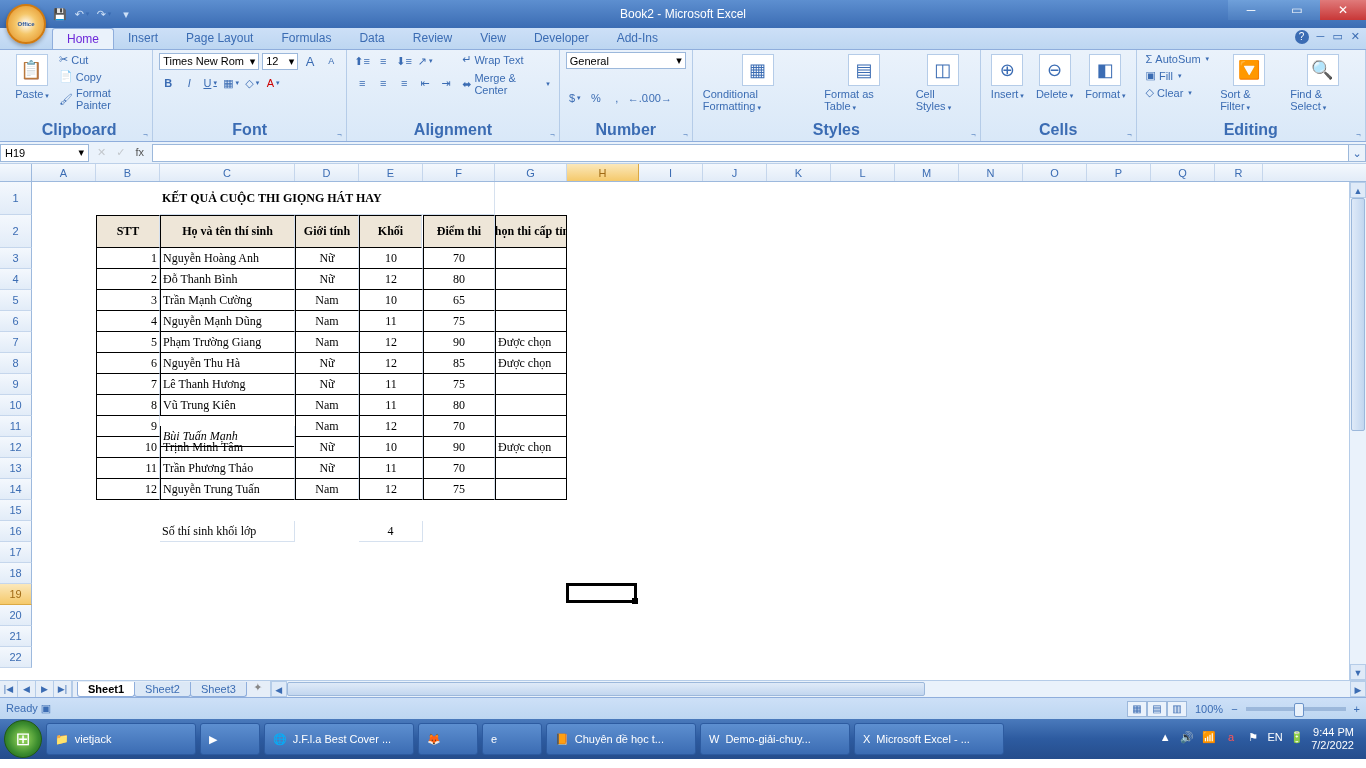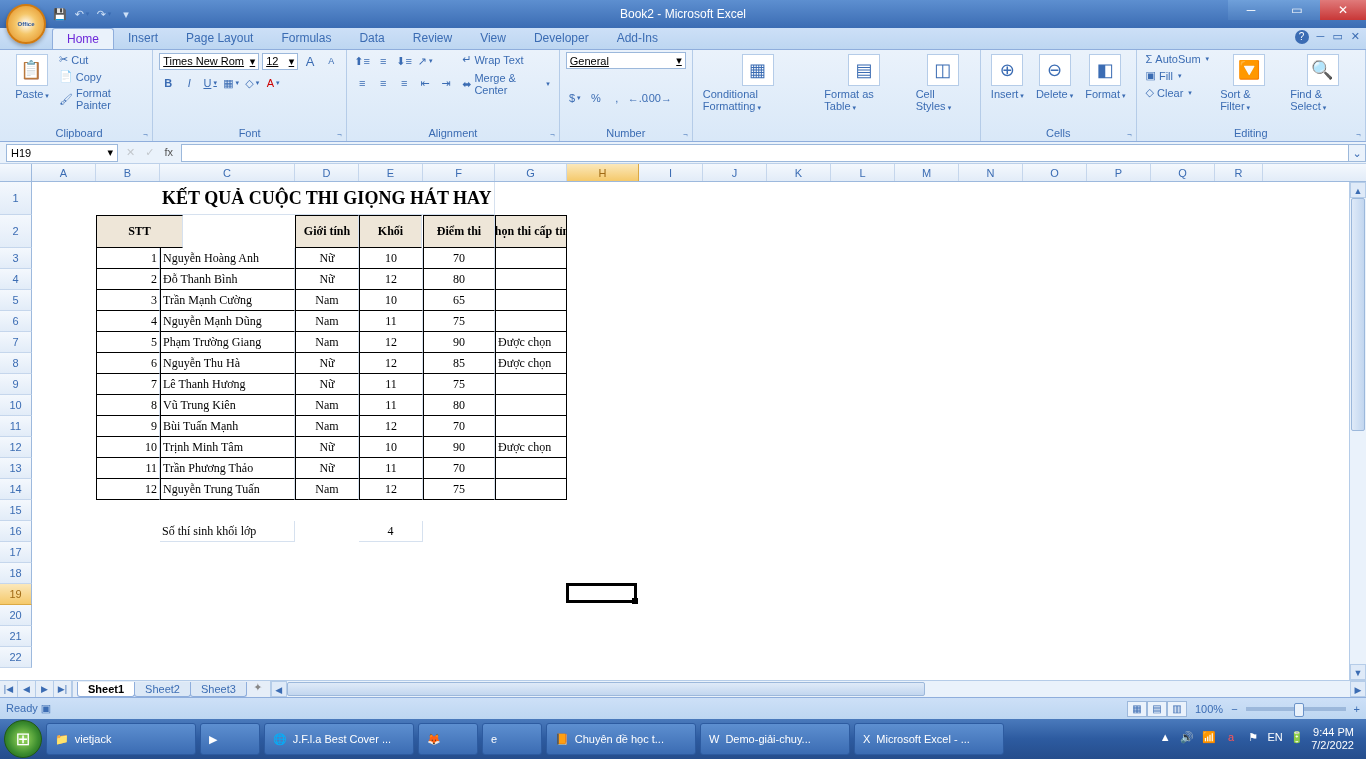--- a/index.html
+++ b/index.html
@@ -22,37 +22,37 @@
 .tabs { height:22px; background:linear-gradient(#cde0f7,#bdd6f1); display:flex; padding-left:52px; border-bottom:1px solid #8faedc; position:relative; }
 .tab { padding:3px 14px 0; font-size:12px; color:#3b6cb3; cursor:pointer; }
 .tab.active { background:#eaf2fb; border:1px solid #8faedc; border-bottom:none; color:#6d28d9; border-radius:3px 3px 0 0; }
 .tabs-right{position:absolute;right:6px;top:2px;display:flex;gap:8px;color:#3b6cb3;}
 .help-btn{width:14px;height:14px;border-radius:50%;background:#3b6cb3;color:#fff;font-size:10px;text-align:center;line-height:14px;}
 
 
 .ribbon { height:92px; background:linear-gradient(#eaf2fb,#d9e8f8); border-bottom:1px solid #8faedc; display:flex; padding-left:6px; }
 .group { border-right:1px solid #b5cce8; padding:2px 6px 0; display:flex; flex-direction:column; }
 .group-body { flex:1; display:flex; align-items:flex-start; gap:4px; }
-.group-label { text-align:center; font-size:11px; color:#3b6cb3; padding:2px 0; position:relative; }
+.group-label { text-align:center; font-size:16px; color:#3b6cb3; padding:2px 0; position:relative;font-weight:bold; }
 .group-label::after{content:"⌐";position:absolute;right:-2px;bottom:2px;font-size:8px;color:#6b93c9;transform:scaleX(-1);}
 .big-btn { display:flex; flex-direction:column; align-items:center; gap:2px; padding:2px 4px; font-size:11px; color:#3b6cb3; min-width:40px; }
 .big-btn .icon{width:32px;height:32px;background:#fff;border:1px solid #b5cce8;display:flex;align-items:center;justify-content:center;font-size:18px;}
 .col{display:flex;flex-direction:column;gap:2px;}
 .row{display:flex;align-items:center;gap:3px;}
 .small-btn{padding:1px 3px;font-size:11px;color:#3b6cb3;display:flex;align-items:center;gap:3px;}
-.combo{background:#fff;border:1px solid #9cb8db;padding:1px 3px;font-size:11px;display:flex;align-items:center;justify-content:space-between;text-decoration:underline;}
+.combo{background:#fff;border:1px solid #9cb8db;padding:1px 3px;font-size:11px;display:flex;align-items:center;justify-content:space-between;}
 .font-combo{width:100px;}
 .size-combo{width:36px;}
 .btn16{width:18px;height:18px;border:1px solid transparent;display:flex;align-items:center;justify-content:center;font-size:11px;color:#3b6cb3;}
 .dd::after{content:"▾";font-size:7px;margin-left:2px;color:#3b6cb3;}
 .num-combo{width:120px;}
 
 
 .formula-row{height:22px;border-bottom:1px solid #bcd0e9;display:flex;align-items:center;background:#eaf2fb;}
-.namebox{width:112px;height:18px;margin-left:6px;background:#fff;border:1px solid #9cb8db;display:flex;align-items:center;padding:0 4px;font-size:11px;}
+.namebox{width:89px;height:18px;margin-left:0;background:#fff;border:1px solid #9cb8db;display:flex;align-items:center;padding:0 4px;font-size:11px;}
 .fx-btns{display:flex;gap:10px;padding:0 8px;color:#888;}
 .fx{color:#555;}
 .formula-input{flex:1;height:18px;background:#fff;border:1px solid #9cb8db;border-right:none;}
 .formula-expand{width:18px;height:18px;border:1px solid #9cb8db;border-left:1px solid #9cb8db;background:#eaf2fb;color:#3b6cb3;text-align:center;line-height:16px;}
 
 
 .grid-area{position:relative;height:533px;overflow:hidden;background:#fff;}
 .col-headers{display:flex;height:18px;background:linear-gradient(#f4f8fd,#e2ecf8);border-bottom:1px solid #9db9dd;}
 .corner{width:32px;border-right:1px solid #9db9dd;background:linear-gradient(#f4f8fd,#e2ecf8);}
 .ch{border-right:1px solid #c5d6ec;text-align:center;font-size:11px;color:#3b6cb3;line-height:18px;}
@@ -67,21 +67,21 @@
 
 
 .tb-l{border-left:1px solid #000;}
 .tb-r{border-right:1px solid #000;}
 .tb-t{border-top:1px solid #000;}
 .tb-b{border-bottom:1px solid #000;}
 .hdr{background:#eee6d8;font-weight:bold;justify-content:center;}
 .r-align{justify-content:flex-end;}
 .c-align{justify-content:center;}
 .bold{font-weight:bold;}
-.title-cell{font-size:18px;}
+.title-cell{font-size:12px;}
 
 
 .cursor{position:absolute;border:3px solid #000;pointer-events:none;}
 .cursor::after{content:"";position:absolute;right:-4px;bottom:-4px;width:6px;height:6px;background:#000;}
 
 
 .hscroll{position:absolute;bottom:0;left:0;right:0;height:17px;background:#e6eef8;border-top:1px solid #b5cce8;display:flex;}
 .sheet-nav{display:flex;border-right:1px solid #b5cce8;}
 .sheet-nav-btn{width:18px;height:16px;border-right:1px solid #b5cce8;text-align:center;font-size:9px;line-height:16px;color:#3b6cb3;}
 .sheet-tabs{display:flex;align-items:flex-end;padding-left:4px;}
@@ -266,20 +266,21 @@
         </div>
       <div class="big-btn">
           <div class="icon">▤</div>
           <span class="dd">Format as Table</span>
         </div>
       <div class="big-btn">
           <div class="icon">◫</div>
           <span class="dd">Cell Styles</span>
         </div>
     </div>
+    <div class="group-label">Styles</div>
   </div>
 
   <div class="group">
     <div class="group-body">
       <div class="big-btn">
           <div class="icon">⊕</div>
           <span class="dd">Insert</span>
         </div>
       <div class="big-btn">
           <div class="icon">⊖</div>
@@ -377,21 +378,22 @@
       <div class="rh">16</div>
       <div class="rh">17</div>
       <div class="rh">18</div>
       <div class="rh sel">19</div>
       <div class="rh">20</div>
       <div class="rh">21</div>
       <div class="rh">22</div>
     </div>
   <div class="cells" id="cells">
       <div class="cell bold title-cell" style="left: 128px; top: 0px; width: 335px; height: 33px;">KẾT QUẢ CUỘC THI GIỌNG HÁT HAY</div>
-      <div class="cell hdr tb-l tb-t tb-b" style="left: 64px; top: 33px; width: 87px; height: 33px;">STT</div>
+      <div class="cell hdr tb-l tb-t tb-b" style="left: 64px; top: 33px; width: 64px; height: 33px;">STT</div>
+      <div class="cell hdr tb-l tb-t tb-b" style="left: 128px; top: 33px; width: 135px; height: 33px;">Họ và tên thí sinh</div>
       <div class="cell hdr tb-l tb-t tb-b" style="left: 263px; top: 33px; width: 64px; height: 33px;">Giới tính</div>
       <div class="cell hdr tb-l tb-t tb-b" style="left: 327px; top: 33px; width: 63px; height: 33px;">Khối</div>
       <div class="cell hdr tb-l tb-t tb-b" style="left: 391px; top: 33px; width: 72px; height: 33px;">Điểm thi</div>
       <div class="cell hdr tb-l tb-r tb-t tb-b" style="left: 463px; top: 33px; width: 72px; height: 33px;">Chọn thi cấp tỉnh</div>
       <div class="cell r-align tb-l tb-b" style="left: 64px; top: 66px; width: 64px; height: 21px;">1</div>
       <div class="cell tb-l tb-b" style="left: 128px; top: 66px; width: 135px; height: 21px;">Nguyễn Hoàng Anh</div>
       <div class="cell c-align tb-l tb-b" style="left: 263px; top: 66px; width: 64px; height: 21px;">Nữ</div>
       <div class="cell c-align tb-l tb-b" style="left: 327px; top: 66px; width: 64px; height: 21px;">10</div>
       <div class="cell c-align tb-l tb-b" style="left: 391px; top: 66px; width: 72px; height: 21px;">70</div>
       <div class="cell tb-l tb-r tb-b" style="left: 463px; top: 66px; width: 72px; height: 21px;"></div>
@@ -431,21 +433,21 @@
       <div class="cell c-align tb-l tb-b" style="left: 327px; top: 192px; width: 64px; height: 21px;">11</div>
       <div class="cell c-align tb-l tb-b" style="left: 391px; top: 192px; width: 72px; height: 21px;">75</div>
       <div class="cell tb-l tb-r tb-b" style="left: 463px; top: 192px; width: 72px; height: 21px;"></div>
       <div class="cell r-align tb-l tb-b" style="left: 64px; top: 213px; width: 64px; height: 21px;">8</div>
       <div class="cell tb-l tb-b" style="left: 128px; top: 213px; width: 135px; height: 21px;">Vũ Trung Kiên</div>
       <div class="cell c-align tb-l tb-b" style="left: 263px; top: 213px; width: 64px; height: 21px;">Nam</div>
       <div class="cell c-align tb-l tb-b" style="left: 327px; top: 213px; width: 64px; height: 21px;">11</div>
       <div class="cell c-align tb-l tb-b" style="left: 391px; top: 213px; width: 72px; height: 21px;">80</div>
       <div class="cell tb-l tb-r tb-b" style="left: 463px; top: 213px; width: 72px; height: 21px;"></div>
       <div class="cell r-align tb-l tb-b" style="left: 64px; top: 234px; width: 64px; height: 21px;">9</div>
-      <div class="cell tb-l tb-b" style="left: 128px; top: 234px; width: 135px; height: 21px;">Bùi Tuấn Mạnh</div>
+      <div class="cell tb-l tb-b" style="left: 128px; top: 244px; width: 135px; height: 21px; font-style: italic;">Bùi Tuấn Mạnh</div>
       <div class="cell c-align tb-l tb-b" style="left: 263px; top: 234px; width: 64px; height: 21px;">Nam</div>
       <div class="cell c-align tb-l tb-b" style="left: 327px; top: 234px; width: 64px; height: 21px;">12</div>
       <div class="cell c-align tb-l tb-b" style="left: 391px; top: 234px; width: 72px; height: 21px;">70</div>
       <div class="cell tb-l tb-r tb-b" style="left: 463px; top: 234px; width: 72px; height: 21px;"></div>
       <div class="cell r-align tb-l tb-b" style="left: 64px; top: 255px; width: 64px; height: 21px;">10</div>
       <div class="cell tb-l tb-b" style="left: 128px; top: 255px; width: 135px; height: 21px;">Trịnh Minh Tâm</div>
       <div class="cell c-align tb-l tb-b" style="left: 263px; top: 255px; width: 64px; height: 21px;">Nữ</div>
       <div class="cell c-align tb-l tb-b" style="left: 327px; top: 255px; width: 64px; height: 21px;">10</div>
       <div class="cell c-align tb-l tb-b" style="left: 391px; top: 255px; width: 72px; height: 21px;">90</div>
       <div class="cell tb-l tb-r tb-b" style="left: 463px; top: 255px; width: 72px; height: 21px;">Được chọn</div>

